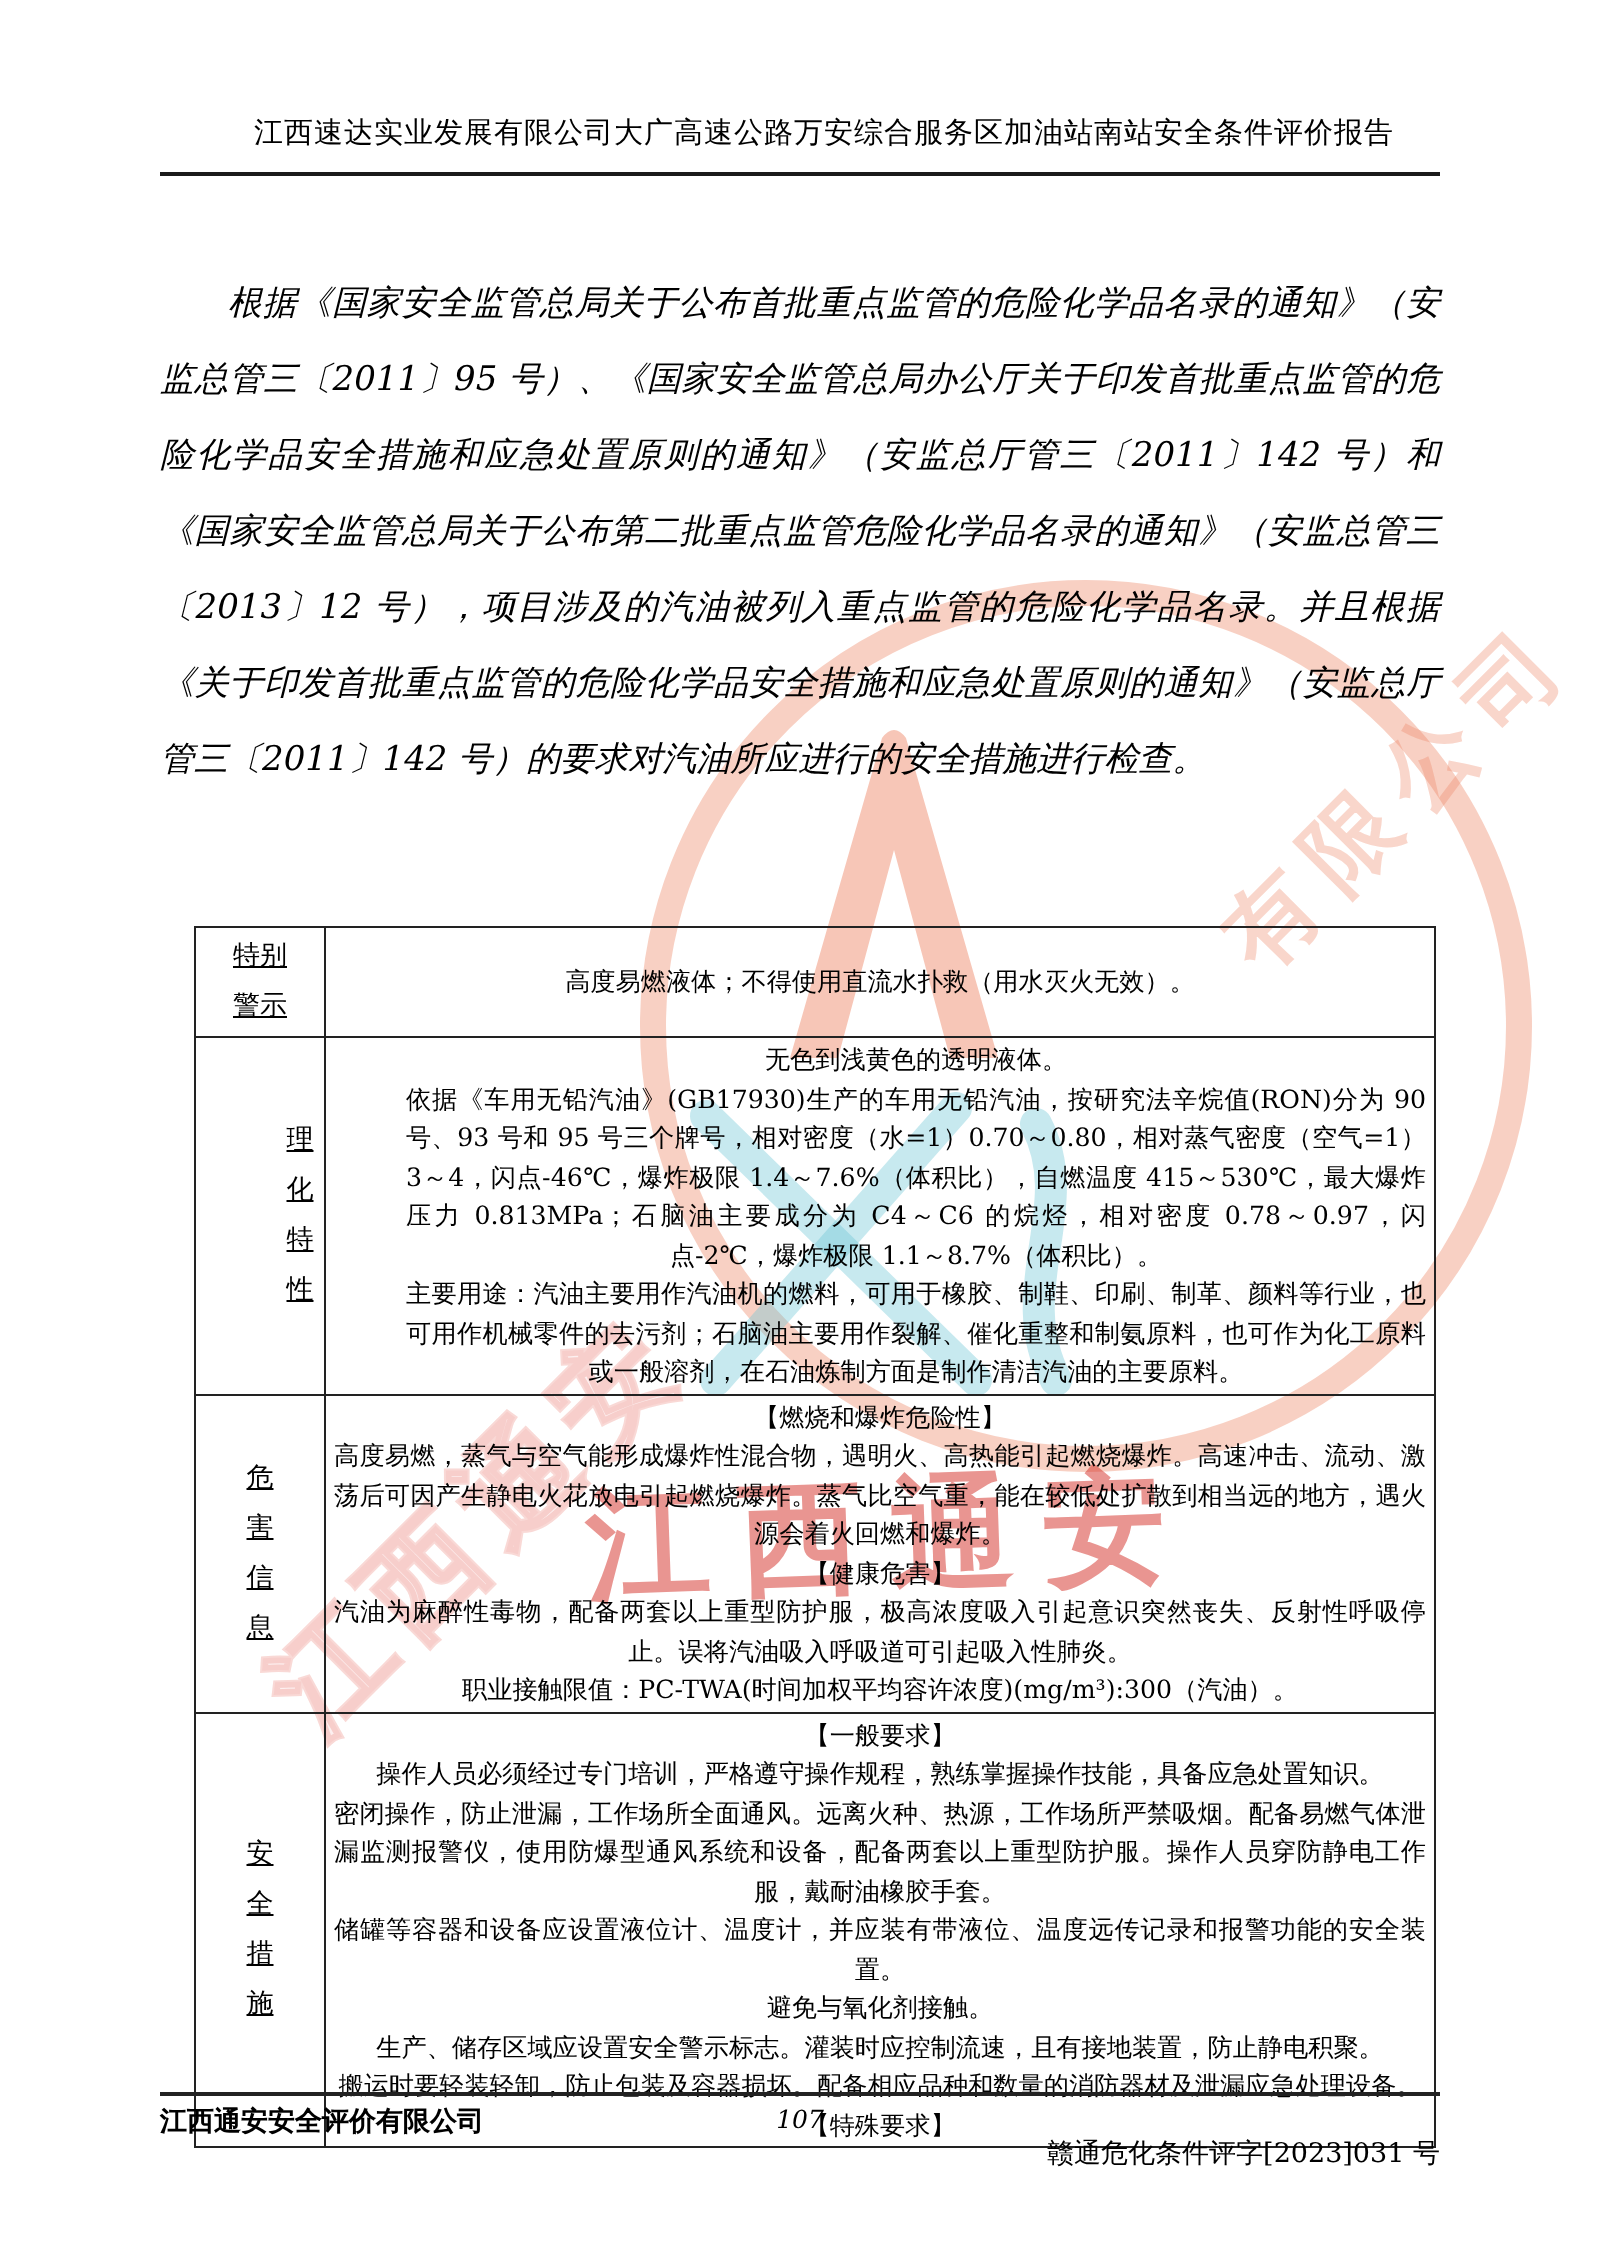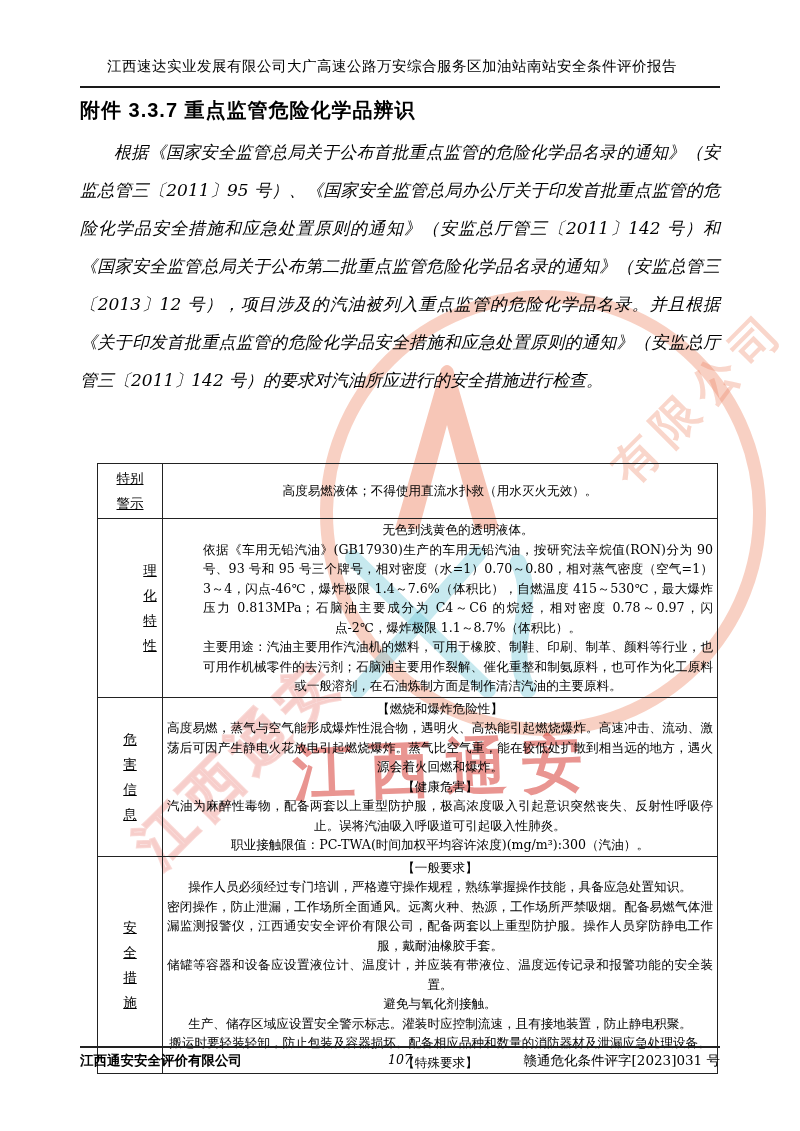--- a/index.html
+++ b/index.html
@@ -10,42 +10,42 @@
   .wm-layer{position:absolute;inset:0;z-index:1;pointer-events:none;}
   .wm-ring{position:absolute;left:320px;top:290px;width:420px;height:420px;border:13px solid rgba(236,120,82,0.35);border-radius:50%;}
   .wm-logo{position:absolute;left:383px;top:363px;width:128px;height:170px;}
   .wm-diag-text{position:absolute;left:598px;top:455px;font-size:46px;font-weight:bold;letter-spacing:10px;color:rgba(238,132,96,0.33);transform:rotate(-45deg);transform-origin:left top;white-space:nowrap;}
   .wm-outline-text{position:absolute;left:118px;top:828px;font-size:58px;font-weight:bold;letter-spacing:8px;color:rgba(240,150,150,0.14);-webkit-text-stroke:2px rgba(236,130,120,0.30);transform:rotate(-45deg);transform-origin:left top;white-space:nowrap;}
   .wm-red-text{position:absolute;left:293px;top:726px;font-size:62px;font-weight:bold;letter-spacing:14px;color:rgba(211,44,35,0.50);transform:rotate(-2deg);white-space:nowrap;}
   .wm-cyan{position:absolute;left:328px;top:540px;width:250px;height:165px;}
 
   
   .content{position:absolute;inset:0;z-index:2;}
-  .doc-header{position:absolute;top:57px;left:72px;width:640px;text-align:center;font-size:14.5px;letter-spacing:0.5px;}
+  .doc-header{position:absolute;top:57px;left:92px;width:640px;text-align:center;font-size:14.5px;letter-spacing:0.5px;}
   .header-rule{position:absolute;top:86px;left:80px;width:640px;border-top:2px solid #1a1a1a;}
   .doc-title{position:absolute;top:97px;left:80px;font-family:"Liberation Sans","DejaVu Sans",sans-serif;font-weight:bold;font-size:20px;letter-spacing:1px;}
   .intro{position:absolute;top:133px;left:80px;width:640px;font-size:17px;line-height:38px;text-align:justify;text-indent:2em;font-style:italic;}
   .table-caption{position:absolute;top:424px;left:80px;width:640px;text-align:center;font-size:17px;letter-spacing:1px;}
 
   table.safety{position:absolute;top:463px;left:97px;width:621px;border-collapse:collapse;table-layout:fixed;}
   table.safety td{border:1.5px solid #222;vertical-align:middle;}
   td.label-cell{width:64px;text-align:center;font-size:13.5px;padding:2px 0;}
   .label-line{line-height:25px;text-decoration:underline;}
   td.content-cell{padding:1px 4px;font-size:12.6px;line-height:19.5px;}
   .cell-block{margin:0;text-align:justify;text-align-last:center;}
   tr.r1 td{height:34px;}
   tr.r2 td{height:166px;padding-left:40px;}
   tr.r3 td{height:151px;}
   tr.r4 td{height:212px;}
 
   .footer-rule{position:absolute;top:1046px;left:80px;width:640px;border-top:2px solid #222;}
   .footer{position:absolute;top:1052px;left:80px;width:640px;font-size:13.5px;}
   .footer .f-left{position:absolute;left:0;top:0;font-weight:bold;}
   .footer .f-center{position:absolute;left:0;width:100%;text-align:center;top:0;font-size:12.5px;font-style:italic;}
-  .footer .f-right{position:absolute;right:0;top:0;}
+  .footer .f-right{position:absolute;right:0;top:16px;}
 </style>
 </head>
 <body>
 
 <div class="page">
 
   <div class="wm-layer">
     <div class="wm-ring"></div>
     <svg class="wm-logo" viewBox="0 0 128 170">
       <path d="M12,166 L58,6 Q64,-2 70,6 L116,166 L92,166 L64,62 L36,166 Z" fill="rgba(236,112,75,0.40)"></path>
@@ -58,21 +58,20 @@
         <path d="M190,22 C212,64 176,104 200,150"></path>
       </g>
     </svg>
     <div class="wm-outline-text">江西通安</div>
     <div class="wm-red-text">江西通安</div>
   </div>
 
   <div class="content">
     <div class="doc-header">江西速达实业发展有限公司大广高速公路万安综合服务区加油站南站安全条件评价报告</div>
     <div class="header-rule"></div>
-    <div class="doc-title">附件 3.3.7 重点监管危险化学品辨识</div>
     <div class="intro">根据《国家安全监管总局关于公布首批重点监管的危险化学品名录的通知》（安监总管三〔2011〕95 号）、《国家安全监管总局办公厅关于印发首批重点监管的危险化学品安全措施和应急处置原则的通知》（安监总厅管三〔2011〕142 号）和《国家安全监管总局关于公布第二批重点监管危险化学品名录的通知》（安监总管三〔2013〕12 号），项目涉及的汽油被列入重点监管的危险化学品名录。并且根据《关于印发首批重点监管的危险化学品安全措施和应急处置原则的通知》（安监总厅管三〔2011〕142 号）的要求对汽油所应进行的安全措施进行检查。</div>
 
     <table class="safety">
       <tbody>
           <tr class="r1">
             <td class="label-cell">
               <div class="label-line">特别</div>
               <div class="label-line">警示</div>
             </td>
             <td class="content-cell">
@@ -110,21 +109,21 @@
           <tr class="r4">
             <td class="label-cell">
               <div class="label-line">安</div>
               <div class="label-line">全</div>
               <div class="label-line">措</div>
               <div class="label-line">施</div>
             </td>
             <td class="content-cell">
               <p class="cell-block">【一般要求】</p>
               <p class="cell-block">操作人员必须经过专门培训，严格遵守操作规程，熟练掌握操作技能，具备应急处置知识。</p>
-              <p class="cell-block">密闭操作，防止泄漏，工作场所全面通风。远离火种、热源，工作场所严禁吸烟。配备易燃气体泄漏监测报警仪，江西通安安全评价有限公司，配备两套以上重型防护服。操作人员穿防静电工作服，戴耐油橡胶手套。</p>
+              <p class="cell-block">密闭操作，防止泄漏，工作场所全面通风。远离火种、热源，工作场所严禁吸烟。配备易燃气体泄漏监测报警仪，使用防爆型通风系统和设备，配备两套以上重型防护服。操作人员穿防静电工作服，戴耐油橡胶手套。</p>
               <p class="cell-block">储罐等容器和设备应设置液位计、温度计，并应装有带液位、温度远传记录和报警功能的安全装置。</p>
               <p class="cell-block">避免与氧化剂接触。</p>
               <p class="cell-block">生产、储存区域应设置安全警示标志。灌装时应控制流速，且有接地装置，防止静电积聚。</p>
               <p class="cell-block">搬运时要轻装轻卸，防止包装及容器损坏。配备相应品种和数量的消防器材及泄漏应急处理设备。</p>
               <p class="cell-block">【特殊要求】</p>
             </td>
           </tr>
         </tbody>
     </table>
 

